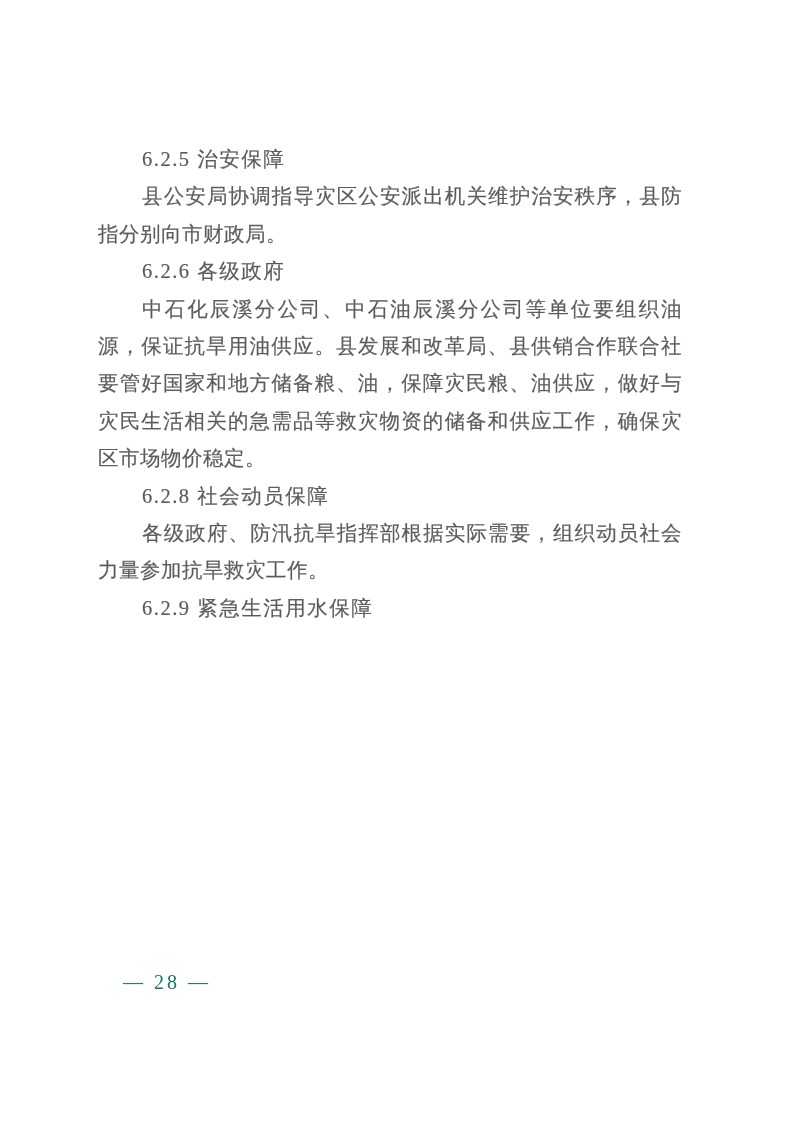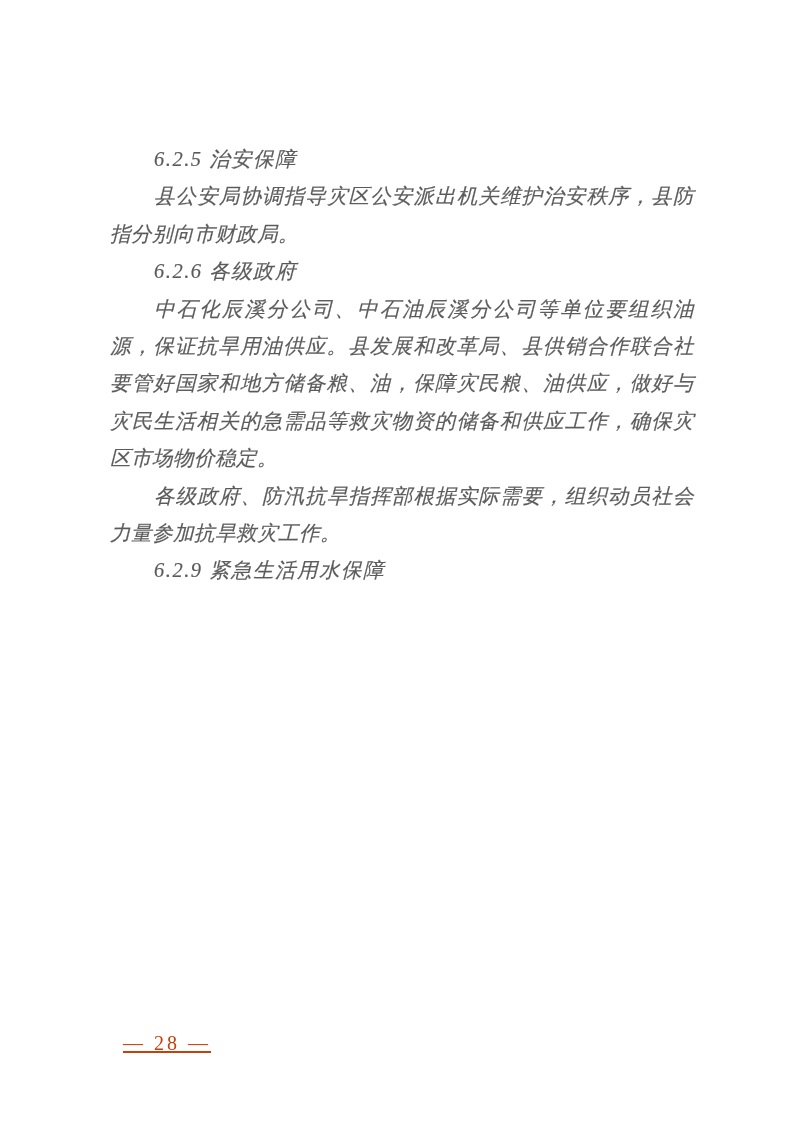--- a/index.html
+++ b/index.html
@@ -14,56 +14,55 @@
     overflow: hidden;
     font-family: "Liberation Serif", serif;
   }
   .page {
     position: absolute;
     inset: 0;
     background: #ffffff;
   }
   .content {
     position: absolute;
-    left: 110px;
+    left: 98px;
     top: 141px;
     width: 584px;
-    font-style: italic;
   }
   .block {
     margin: 0;
     font-size: 20.5px;
     line-height: 37.4px;
     letter-spacing: 0.5px;
     color: #5a5a5a;
     text-indent: 44px;
     text-align: justify;
     -webkit-text-stroke: 0.2px #6a6a6a;
   }
   .heading {
     text-align: left;
     letter-spacing: 1.5px;
   }
   .footer {
     position: absolute;
     left: 123px;
-    top: 1030px;
+    top: 969px;
     font-size: 20px;
     line-height: 26px;
-    color: #c2410c;
+    color: #0f766e;
     letter-spacing: 3px;
-    text-decoration: underline;
   }
 </style>
 </head>
 <body>
 
 <div class="page">
   <div class="content">
     <p class="block heading">6.2.5 治安保障</p>
     <p class="block paragraph">县公安局协调指导灾区公安派出机关维护治安秩序，县防指分别向市财政局。</p>
     <p class="block heading">6.2.6 各级政府</p>
     <p class="block paragraph">中石化辰溪分公司、中石油辰溪分公司等单位要组织油源，保证抗旱用油供应。县发展和改革局、县供销合作联合社要管好国家和地方储备粮、油，保障灾民粮、油供应，做好与灾民生活相关的急需品等救灾物资的储备和供应工作，确保灾区市场物价稳定。</p>
+    <p class="block heading">6.2.8 社会动员保障</p>
     <p class="block paragraph">各级政府、防汛抗旱指挥部根据实际需要，组织动员社会力量参加抗旱救灾工作。</p>
     <p class="block heading">6.2.9 紧急生活用水保障</p>
   </div>
   <div class="footer">— 28 —</div>
 </div>
 
 </body></html>

